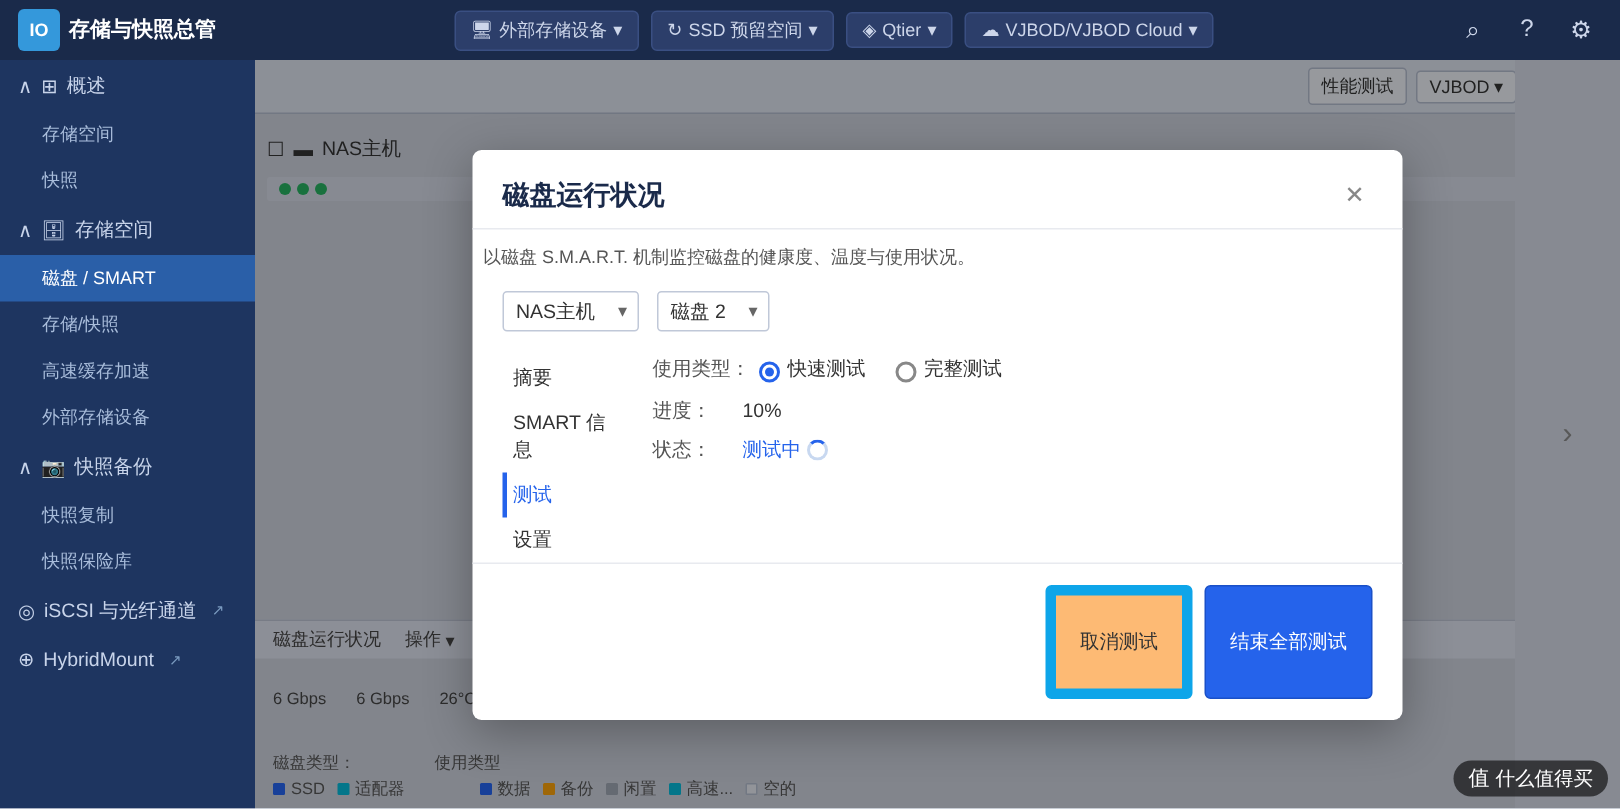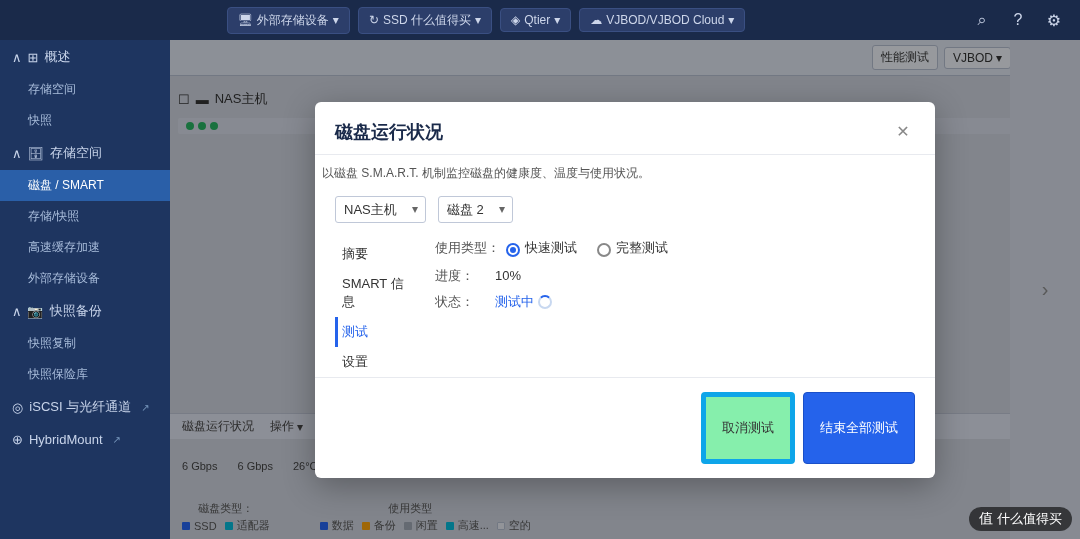--- a/index.html
+++ b/index.html
@@ -358,22 +358,22 @@
     }
     .dialog-footer {
       padding: 14px 20px;
       display: flex;
       justify-content: flex-end;
       gap: 8px;
       border-top: 1px solid #e8eaef;
       margin-top: auto;
     }
     .btn-cancel {
-      background: #86efac;
-      border: 5px solid #0ea5e9;
+      background: #fdba74;
+      border: 7px solid #0ea5e9;
       border-radius: 4px;
       padding: 22px 16px;
       font-size: 13px;
       color: #333;
       cursor: pointer;
     }
     .btn-primary {
       background: #2563eb;
       border: 1px solid #1a50c8;
       border-radius: 4px;
@@ -434,21 +434,20 @@
     }
     .bottom-legend {
       position: absolute;
       bottom: 0;
       left: 0;
       right: 0;
       background: #c8cdd8;
       padding: 6px 12px;
       display: flex;
       gap: 20px;
-      text-align: center;
     }
     .type-section {
       font-size: 11px;
       color: #555;
     }
     .type-label { font-weight: 500; margin-bottom: 2px; }
 
     .watermark {
       position: absolute;
       bottom: 8px;
@@ -464,29 +463,35 @@
       z-index: 200;
     }
     .watermark-icon {
       font-size: 14px;
     }
   </style>
 </head>
 <body>
 
 <div class="topbar">
+  <div class="topbar-logo">
+    <div class="topbar-logo-icon">
+      <span>IO</span>
+    </div>
+    <span>存储与快照总管</span>
+  </div>
   <div class="topbar-center">
     <button class="topbar-btn">
       <span>🖥</span>
       <span>外部存储设备</span>
       <span>▾</span>
     </button>
     <button class="topbar-btn">
       <span>↻</span>
-      <span>SSD 什么值得买</span>
+      <span>SSD 预留空间</span>
       <span>▾</span>
     </button>
     <button class="topbar-btn">
       <span>◈</span>
       <span>Qtier</span>
       <span>▾</span>
     </button>
     <button class="topbar-btn">
       <span>☁</span>
       <span>VJBOD/VJBOD Cloud</span>

